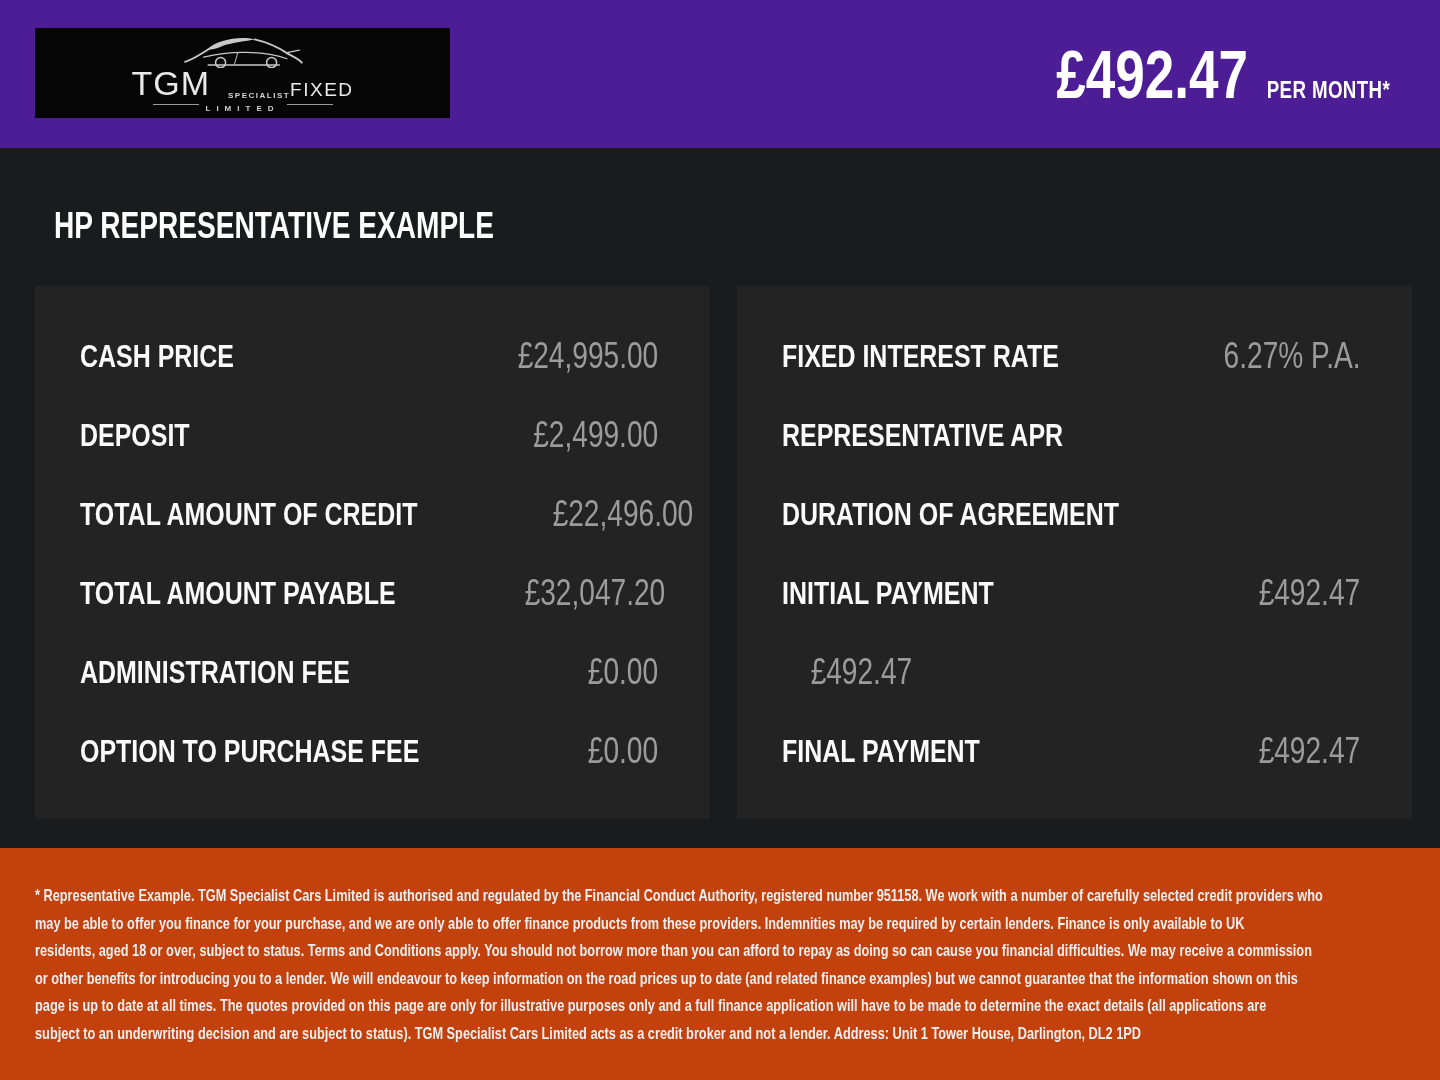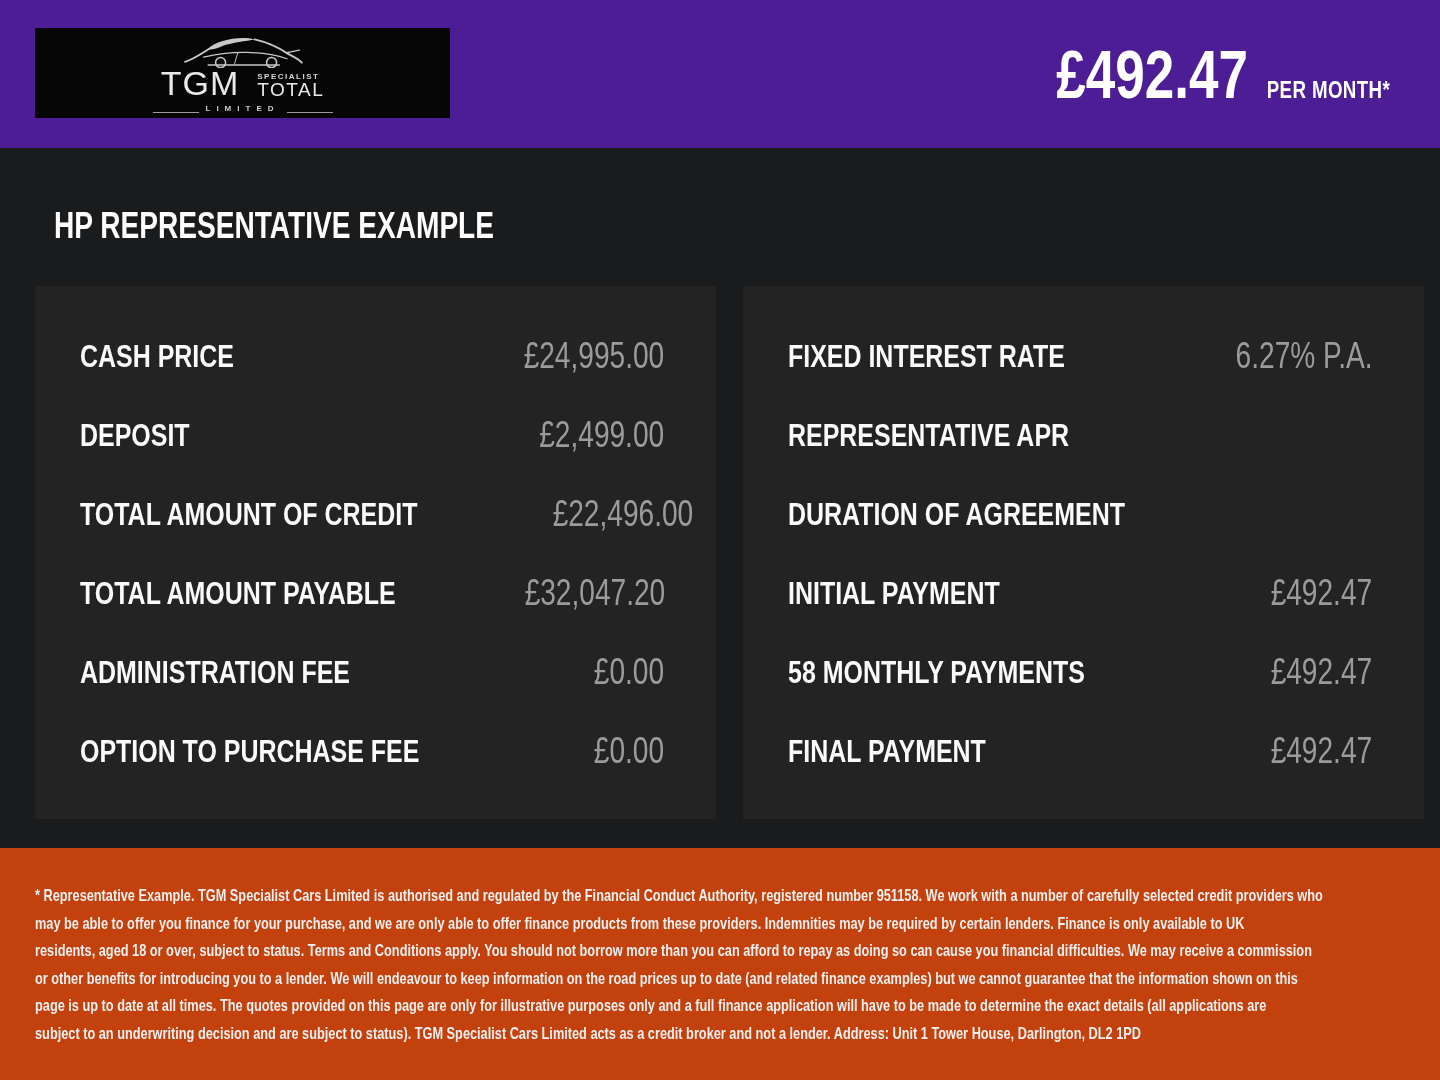--- a/index.html
+++ b/index.html
@@ -20,41 +20,41 @@
   }
   .logo-box{
     position:absolute;left:35px;top:28px;width:415px;height:90px;
     background:#060607;display:flex;flex-direction:column;
     align-items:center;justify-content:center;overflow:hidden;
   }
   .logo-inner{display:flex;flex-direction:column;align-items:center;}
   .car-svg{width:150px;height:34px;margin-bottom:-2px;}
   .logo-row{display:flex;align-items:flex-end;line-height:1;color:#e9e9e9;}
   .logo-tgm{font-size:34px;font-weight:400;letter-spacing:1px;}
-  .logo-right{display:flex;flex-direction:column;align-items:flex-start;margin-left:18px;}
+  .logo-right{display:flex;flex-direction:row;align-items:flex-end;margin-left:18px;}
   .logo-specialist{font-size:8px;font-weight:700;letter-spacing:1.5px;color:#d5d5d5;}
   .logo-cars{font-size:19px;font-weight:400;letter-spacing:1.5px;line-height:0.95;}
-  .limited-row{display:flex;align-items:flex-end;margin-top:4px;color:#cfcfcf;}
+  .limited-row{display:flex;align-items:flex-start;margin-top:4px;color:#cfcfcf;}
   .limited-row .rule{width:46px;height:1px;background:#9b9b9b;}
   .logo-limited{font-size:8px;font-weight:700;letter-spacing:6px;margin:0 7px;}
   .price-wrap{
     position:absolute;right:50px;top:50%;
     transform:translateY(-50%) scaleX(0.78);transform-origin:100% 50%;
     display:flex;align-items:baseline;white-space:nowrap;color:#ffffff;
   }
   .price-amount{font-size:68px;font-weight:700;letter-spacing:0;}
   .price-suffix{font-size:24px;font-weight:700;margin-left:24px;letter-spacing:0.5px;}
 
   
   .main{height:684px;background:#1a1b1c;}
   .page-title{
     margin:16px;padding:44px 0 0 38px;
     font-size:36px;font-weight:700;color:#fdfdfd;line-height:1;
   }
-  .panels{display:flex;margin:42px 16px 0 35px;gap:27px;}
+  .panels{display:flex;margin:42px 28px 0 35px;gap:27px;}
   .panel{
     background:#232324;height:533px;flex:1;box-sizing:border-box;
     padding:30px 52px 0 45px;
     display:flex;flex-direction:column;overflow:hidden;
   }
   .frow{height:79px;display:flex;justify-content:space-between;align-items:center;}
   .flabel{font-size:32px;font-weight:700;color:#fafafa;line-height:1;}
   .fvalue{font-size:36px;font-weight:400;color:#9b9b9b;line-height:1;}
 
   
@@ -83,21 +83,21 @@
           <path d="M142 24 L158 21" stroke-width="1.6"></path>
           <circle cx="56" cy="37" r="6.5" stroke-width="2"></circle>
           <circle cx="122" cy="37" r="6.5" stroke-width="2"></circle>
           <path d="M78 25 L74 39" stroke-width="1.2"></path>
         </g>
       </svg>
       <div class="logo-row">
         <span class="logo-tgm">TGM</span>
         <span class="logo-right">
           <span class="logo-specialist">SPECIALIST</span>
-          <span class="logo-cars">TOTAL</span>
+          <span class="logo-cars">FIXED</span>
         </span>
       </div>
       <div class="limited-row">
         <span class="rule"></span>
         <span class="logo-limited">LIMITED</span>
         <span class="rule"></span>
       </div>
     </div>
   </div>
   <div class="price-wrap">
@@ -146,21 +146,20 @@
         <span class="flabel"><span class="cond">REPRESENTATIVE APR</span></span>
       </div>
       <div class="frow">
         <span class="flabel"><span class="cond">DURATION OF AGREEMENT</span></span>
       </div>
       <div class="frow">
         <span class="flabel"><span class="cond">INITIAL PAYMENT</span></span>
         <span class="fvalue"><span class="cond-r">£492.47</span></span>
       </div>
       <div class="frow">
-        <span class="flabel"><span class="cond">58 MONTHLY PAYMENTS</span></span>
         <span class="fvalue"><span class="cond-r">£492.47</span></span>
       </div>
       <div class="frow">
         <span class="flabel"><span class="cond">FINAL PAYMENT</span></span>
         <span class="fvalue"><span class="cond-r">£492.47</span></span>
       </div>
     </section>
   </div>
 </div>
 

